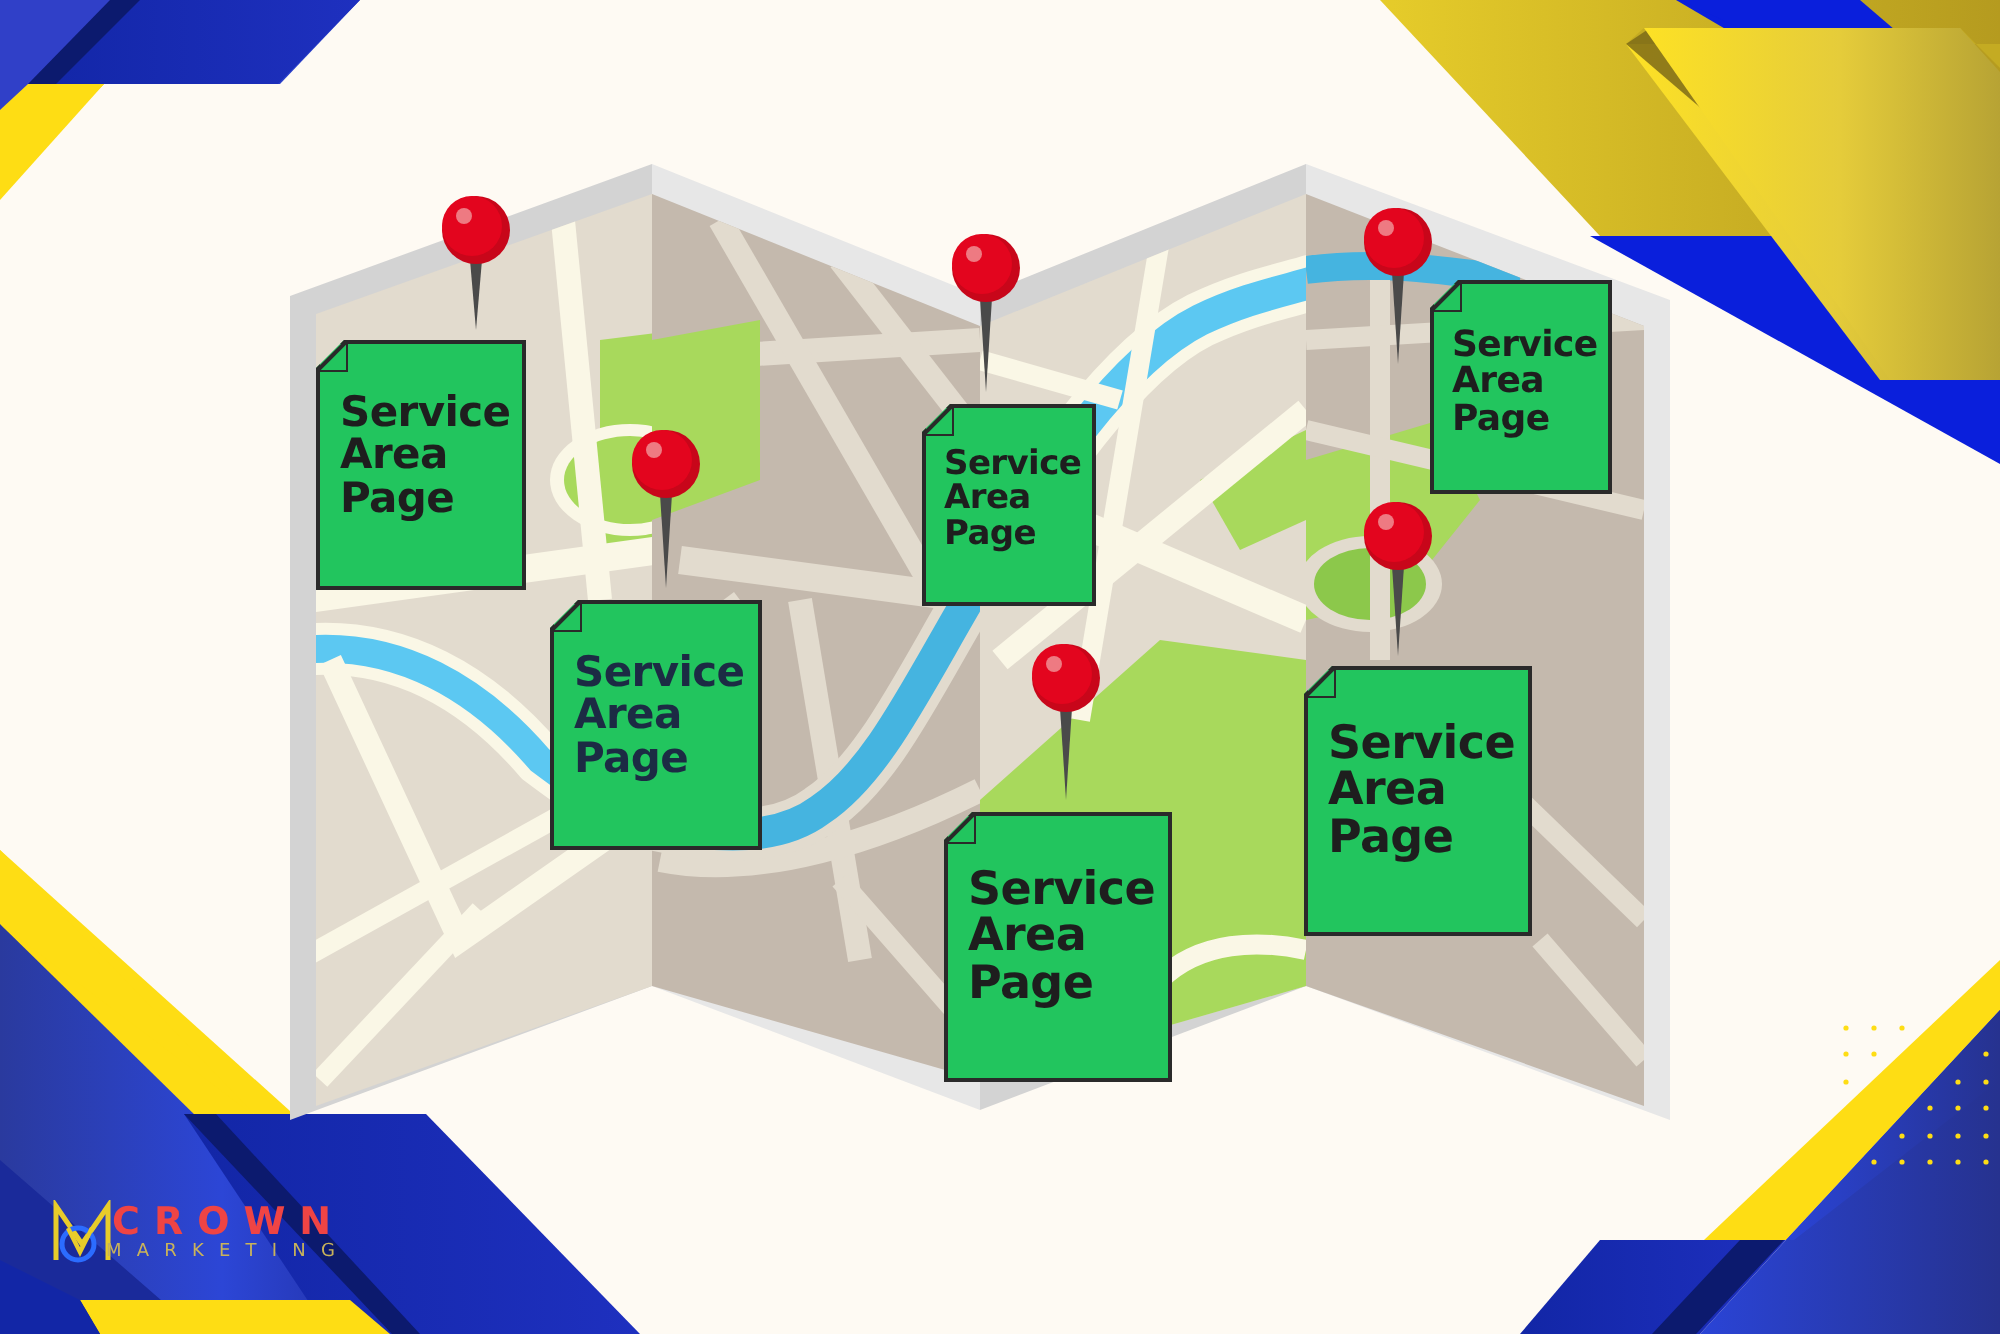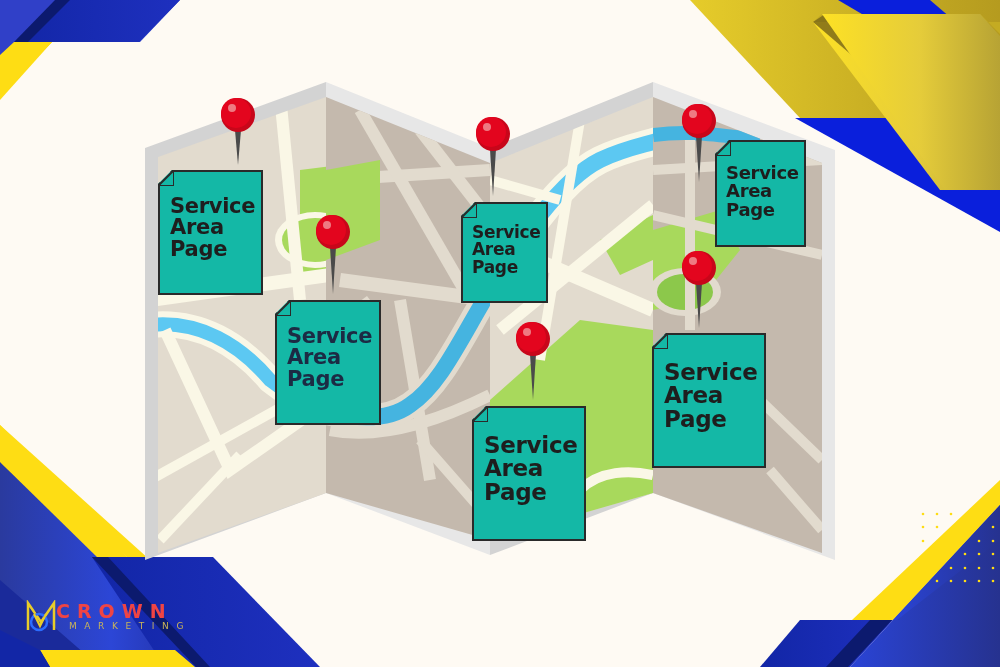--- a/index.html
+++ b/index.html
@@ -4,21 +4,21 @@
   <style>
     html, body { margin: 0; padding: 0; }
     body {
       width: 1000px; height: 667px; overflow: hidden; position: relative;
       background: #fefaf3;
       font-family: "DejaVu Sans", sans-serif;
     }
     .layer { position: absolute; left: 0; top: 0; width: 1000px; height: 667px; }
     .doc {
       position: absolute;
-      background: #14b8a6;
+      background: #22c55e;
       border: 2px solid #2a2a2a;
       box-sizing: border-box;
       clip-path: polygon(14px 0, 100% 0, 100% 100%, 0 100%, 0 14px);
     }
     .doc-fold {
       position: absolute; left: -2px; top: -2px; width: 16px; height: 16px;
     }
     .doc-text {
       position: absolute; left: 10px; top: 24px;
       font-family: "DejaVu Sans", sans-serif;
@@ -30,21 +30,21 @@
     .doc-text span { display: block; }
     .logo {
       position: absolute; left: 26px; top: 600px; width: 160px; height: 36px;
     }
     .logo-top {
       position: absolute; left: 30px; top: 0px;
       color: #ef4444; font-family: "DejaVu Sans", sans-serif; font-weight: 700;
       font-size: 19px; letter-spacing: 7px;
     }
     .logo-bottom {
-      position: absolute; left: 43px; top: 21px;
+      position: absolute; left: 27px; top: 21px;
       color: #c9b35a; font-family: "DejaVu Sans", sans-serif;
       font-size: 9px; letter-spacing: 7.6px;
     }
     .logo-mark { position: absolute; left: 0; top: 0; width: 30px; height: 34px; }
   </style>
 </head>
 <body>
 
 <svg class="layer" viewBox="0 0 1000 667" xmlns="http://www.w3.org/2000/svg">
   <defs>

